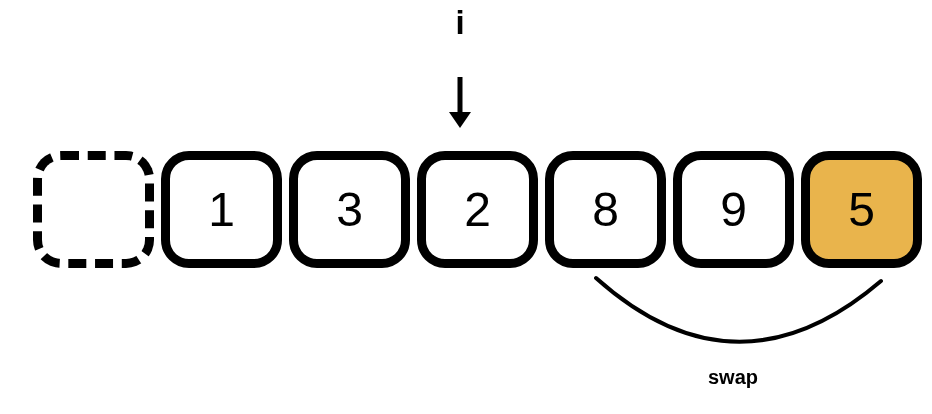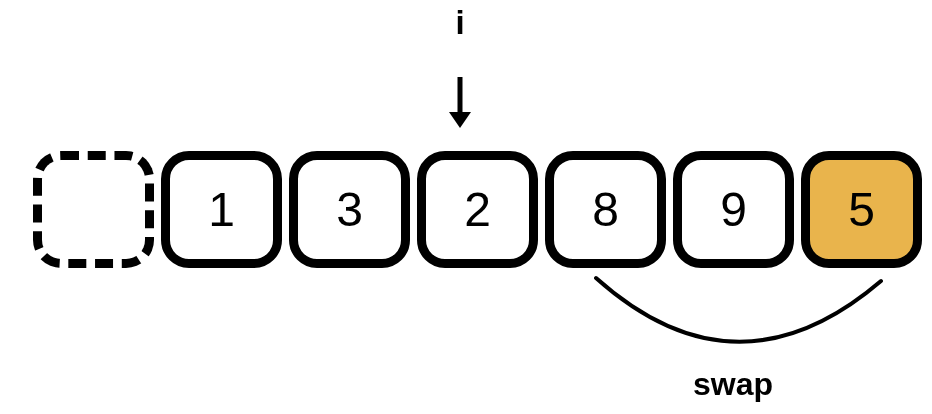--- a/index.html
+++ b/index.html
@@ -53,21 +53,21 @@
     left: 0;
     top: 0;
     pointer-events: none;
   }
   .swap-label {
     position: absolute;
     left: 658px;
     top: 366px;
     width: 150px;
     text-align: center;
-    font-size: 32px;
+    font-size: 20px;
     font-weight: 700;
     color: #000000;
   }
 </style>
 </head>
 <body>
 
 <div class="canvas">
 
   <div class="pointer-label">i</div>

